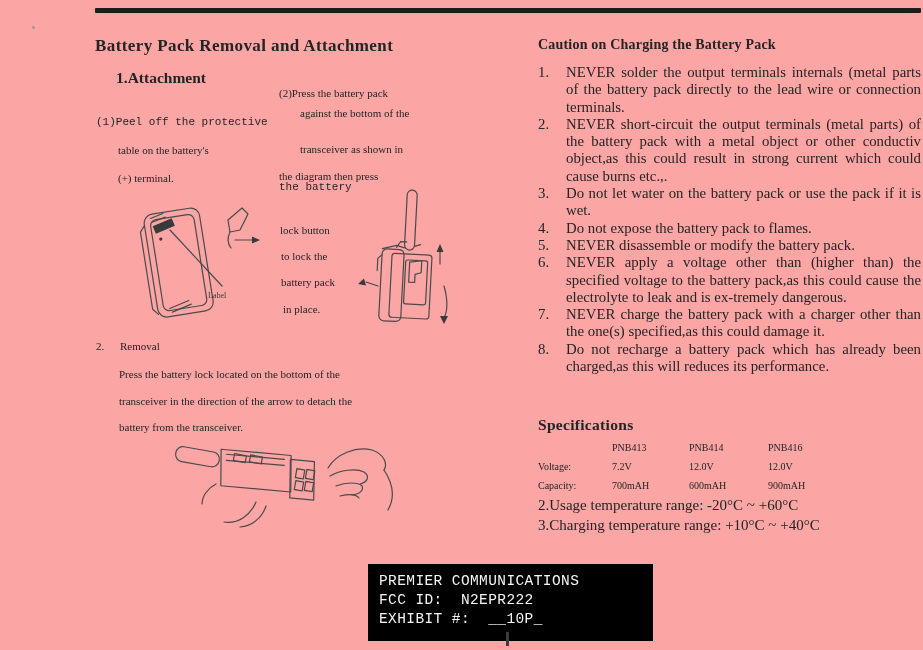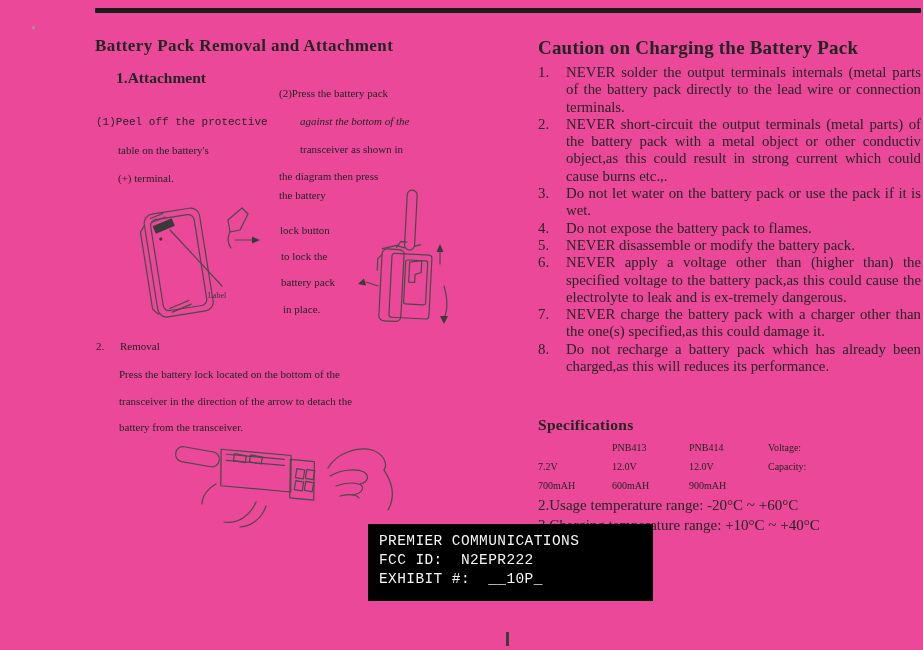--- a/index.html
+++ b/index.html
@@ -1,19 +1,19 @@
 <!DOCTYPE html>
 <html><head>
 <meta charset="utf-8">
 <style>
   html,body{margin:0;padding:0;background:#ffffff;}
   .page{
     position:relative;
     width:923px;height:650px;
-    background:#ec4899;
+    background:#fca5a5;
     font-family:"Liberation Serif", serif;
     color:#242424;
     overflow:hidden;
   }
   .abs{position:absolute;}
   .rule-top{
     left:95px;top:8px;width:826px;height:5px;
     background:#1c1c1c;border-radius:1px;
   }
   .speck{left:32px;top:26px;width:3px;height:3px;background:#9a9a9a;border-radius:50%;}
@@ -23,21 +23,21 @@
     left:95px;top:36px;
     font-size:17px;font-weight:bold;letter-spacing:0.4px;
     white-space:nowrap;
   }
   .sub-head{font-size:15.5px;font-weight:bold;white-space:nowrap;margin-left:20px;}
   .line{font-size:11px;white-space:nowrap;margin-top:18px;}
 
   
   .caution-head{
     left:538px;top:37px;
-    font-size:19px;font-weight:bold;letter-spacing:0.2px;white-space:nowrap;
+    font-size:14px;font-weight:bold;letter-spacing:0.2px;white-space:nowrap;
   }
   .caution-list{
     left:538px;top:64px;width:383px;
   }
   .c-item{display:flex;align-items:flex-start;}
   .c-num{
     width:28px;flex:0 0 28px;
     font-size:14.8px;line-height:17.3px;
   }
   .c-text{
@@ -50,21 +50,21 @@
   .specs-grid{
     display:grid;
     grid-template-columns:74px 77px 79px auto;
     font-size:10px;line-height:19px;
     margin-top:4px;
   }
   .specs-note{font-size:15px;line-height:20px;white-space:nowrap;}
 
   
   .stamp{
-    left:368px;top:524px;width:285px;height:77px;
+    left:368px;top:564px;width:285px;height:77px;
     background:#000000;
     font-family:"Liberation Mono", monospace;
     color:#f5f5f5;
     padding:8px 0 0 11px;box-sizing:border-box;
   }
   .stamp-line{
     font-size:14.5px;line-height:19px;letter-spacing:0.4px;white-space:pre;
   }
   .tick{left:506px;top:632px;width:3px;height:14px;background:#3c3c3c;}
 
@@ -83,24 +83,24 @@
 
   <div class="abs doc-title">Battery Pack Removal and Attachment</div>
 
   <div class="abs sub-head" style="left:96px;top:69px;">1.Attachment</div>
 
   <div class="abs line" style="left:96px;top:98px;font-family:Liberation Mono, monospace;">(1)Peel off the protective</div>
   <div class="abs line" style="left:118px;top:126px;">table on the battery's</div>
   <div class="abs line" style="left:118px;top:154px;">(+) terminal.</div>
 
   <div class="abs line" style="left:279px;top:69px;">(2)Press the battery pack</div>
-  <div class="abs line" style="left:300px;top:97px;font-style:italic;">against the bottom of the</div>
+  <div class="abs line" style="left:300px;top:89px;">against the bottom of the</div>
   <div class="abs line" style="left:300px;top:125px;">transceiver as shown in</div>
   <div class="abs line" style="left:279px;top:152px;">the diagram then press</div>
-  <div class="abs line" style="left:279px;top:171px;">the battery</div>
+  <div class="abs line" style="left:279px;top:163px;font-family:Liberation Mono, monospace;">the battery</div>
   <div class="abs line" style="left:280px;top:206px;">lock button</div>
   <div class="abs line" style="left:281px;top:232px;">to lock the</div>
   <div class="abs line" style="left:281px;top:258px;text-align:right;">battery pack</div>
   <div class="abs line" style="left:283px;top:285px;">in place.</div>
 
   <div class="abs" style="left:112px;top:188px;">
     <svg width="160" height="140" viewBox="0 0 160 140">
       <g transform="rotate(-9 70 70)">
         <rect class="sketch" x="38" y="22" width="56" height="104" rx="9"></rect>
         <rect class="sketch" x="44" y="28" width="44" height="92" rx="6"></rect>
@@ -210,20 +210,21 @@
       <p class="c-text">Do not recharge a battery pack which has already been charged,as this will reduces its performance.</p>
     </div>
   </div>
 
   <div class="abs specs">
     <div class="specs-head">Specifications</div>
     <div class="specs-grid">
       <span></span>
       <span>PNB413</span>
       <span>PNB414</span>
+      <span>PNB416</span>
 
       <span>Voltage:</span>
       <span>7.2V</span>
       <span>12.0V</span>
       <span>12.0V</span>
 
       <span>Capacity:</span>
       <span>700mAH</span>
       <span>600mAH</span>
       <span>900mAH</span>

